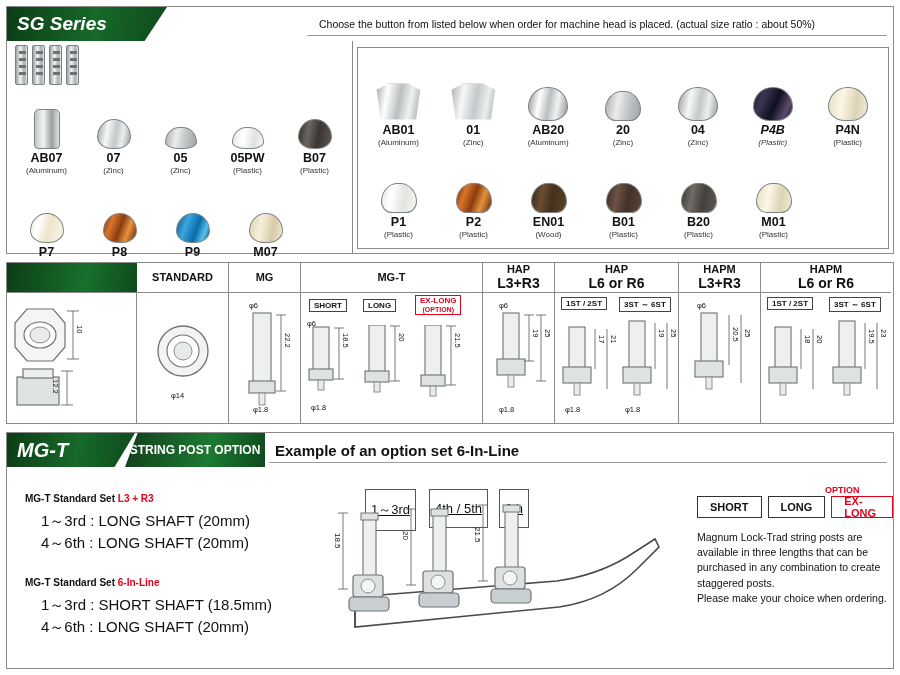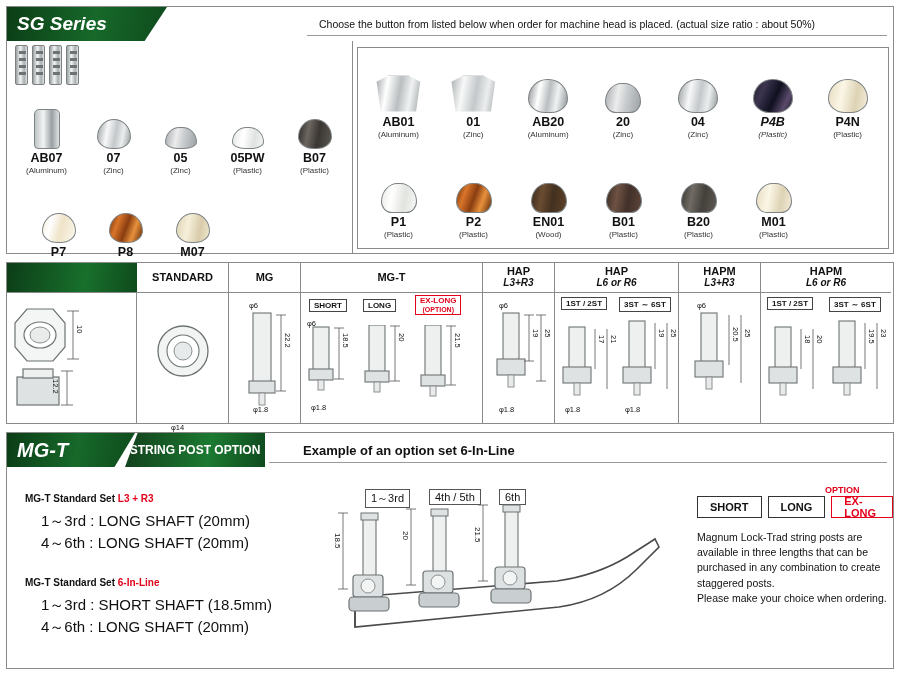--- a/index.html
+++ b/index.html
@@ -81,21 +81,21 @@
   .post:after { content:""; position:absolute; left:3px; top:5px; width:7px; height:3px; background:#6d7375; box-shadow:0 7px 0 #6d7375, 0 14px 0 #6d7375, 0 21px 0 #6d7375; }
 
   
   .sec2 { position:absolute; left:6px; top:262px; width:888px; height:162px; border:1px solid #8a8a8a; }
   .sec2 .thead { display:flex; height:30px; }
   .th {
     border-right:1px solid #8a8a8a; border-bottom:1px solid #8a8a8a;
     display:flex; flex-direction:column; align-items:center; justify-content:center;
     font-size:11px; font-weight:bold; color:#111; background:#fff; line-height:1.05;
   }
-  .th .tsub { font-size:10px; font-weight:bold;font-style:italic; }
+  .th .tsub { font-size:14px; font-weight:bold; }
   .th.green { background: linear-gradient(100deg,#0c3d17,#18702c 60%,#0e4a1c); border-right:none; }
   .tbody { display:flex; height:130px; }
   .td { border-right:1px solid #8a8a8a; position:relative; }
   .td:last-child { border-right:none; }
   .dimlabel { position:absolute; font-size:7.5px; color:#111; }
   .vert { writing-mode: vertical-rl; }
   .tagbox { position:absolute; border:1px solid #444; font-size:8px; font-weight:bold; padding:1px 4px; background:#fff; }
   .tagred { border-color:#e2001a; color:#e2001a; }
 
   
@@ -108,34 +108,34 @@
     display:flex; align-items:center; padding-left:10px;
     clip-path: polygon(0 0, 100% 0, 84% 100%, 0 100%);
   }
   .s3-mid {
     position:absolute; left:118px; top:0; width:140px; height:34px;
     background: linear-gradient(100deg,#123f1c,#1c7a31 60%,#0f4a1e);
     color:#fff; font-size:12px; font-weight:bold;
     display:flex; align-items:center; justify-content:center;
     clip-path: polygon(9% 0, 100% 0, 100% 100%, 0 100%);
   }
-  .s3-title { position:absolute; left:268px; top:0; height:34px; display:flex; align-items:center; font-size:13px; font-weight:bold;margin-left:28px; }
+  .s3-title { position:absolute; left:268px; top:0; height:34px; display:flex; align-items:center; font-size:15px; font-weight:bold; }
   .s3-rule { position:absolute; left:262px; right:6px; bottom:4px; height:1px; background:#9a9a9a; }
 
   .s3body { position:absolute; left:0; top:34px; right:0; bottom:0; }
   .setTitle { font-size:10px; font-weight:bold; }
   .setTitle .accent { color:#e2001a; }
   .setLine { font-size:15px; margin-top:3px; }
 
   .legend-btn { display:inline-flex; align-items:center; justify-content:center; border:1px solid #333; font-size:11px; font-weight:bold; height:22px; padding:0 12px; background:#fff; }
   .legend-btn.red { border-color:#e2001a; color:#e2001a; }
   .optword { color:#e2001a; font-size:9px; font-weight:bold; }
   .descText { font-size:10.5px; line-height:1.45; }
 
-  .hs-tag { position:absolute; border:1px solid #555; background:#fff; font-size:11px; padding:1px 5px; }
+  .hs-tag { position:absolute; border:1px solid #555; background:#fff; font-size:13px; padding:11px 5px;text-decoration:underline; }
 </style>
 </head>
 <body>
 
 <div class="page">
 
   <div class="sec1">
     <div class="hdr">
       <div class="hdr-left">SG Series</div>
       <div class="hdr-note">Choose the button from listed below when order for machine head is placed.  (actual size ratio :  about 50%)</div>
@@ -184,49 +184,56 @@
           </div>
           <div class="cell" style="width:67px;">
             <div class="knobwrap">
                 <div class="kn tulip pl-black"></div>
               </div>
             <div class="cap">B07</div>
             <div class="sub">(Plastic)</div>
           </div>
         </div>
 
-        <div class="row" style="position:absolute; left:18px; top:142px; width:336px;">
+        <div class="row" style="position:absolute; left:6px; top:142px; width:336px;gap:6px;">
           <div class="cell" style="width:67px;">
             <div class="knobwrap">
                 <div class="kn tulip pl-pearl"></div>
               </div>
             <div class="cap">P7</div>
             <div class="sub">(Plastic)</div>
           </div>
           <div class="cell" style="width:67px;">
             <div class="knobwrap">
                 <div class="kn tulip pl-tort"></div>
               </div>
             <div class="cap">P8</div>
+            <div class="sub">(Plastic)</div>
+          </div>
+          <div class="cell" style="width:67px;">
+            <div class="knobwrap">
+                <div class="kn tulip pl-blue"></div>
+              </div>
+            <div class="cap">P9</div>
             <div class="sub">(Plastic)</div>
           </div>
           <div class="cell" style="width:67px;">
             <div class="knobwrap">
                 <div class="kn tulip pl-cream"></div>
               </div>
             <div class="cap">M07</div>
             <div class="sub">(Plastic)</div>
           </div>
         </div>
       </div>
 
       <div class="panelB">
         <div class="panel-inner"></div>
 
-        <div class="row" style="position:absolute; left:8px; top:12px; width:524px;justify-content:center;">
+        <div class="row" style="position:absolute; left:8px; top:20px; width:524px;justify-content:center;">
           <div class="cell" style="width:75px;">
             <div class="knobwrap">
                 <div class="kn bigtulip mtl-alu"></div>
               </div>
             <div class="cap">AB01</div>
             <div class="sub">(Aluminum)</div>
           </div>
           <div class="cell" style="width:75px;">
             <div class="knobwrap">
                 <div class="kn bigtulip mtl-zinc"></div>
@@ -368,21 +375,21 @@
         <div class="dimlabel vert" style="left:68px; top:32px;">10</div>
         <div class="dimlabel vert" style="left:44px; top:86px;">12.2</div>
       </div>
 
       <div class="td" style="width:92px;">
         <svg width="92" height="130">
           <circle cx="46" cy="58" r="25" fill="#f2f4f4" stroke="#6d7375" stroke-width="1.3"></circle>
           <circle cx="46" cy="58" r="16" fill="#ffffff" stroke="#6d7375" stroke-width="1.1"></circle>
           <circle cx="46" cy="58" r="9" fill="#e7eaea" stroke="#8b9092" stroke-width="1"></circle>
         </svg>
-        <div class="dimlabel" style="left:34px; top:98px;margin-top:32px;">φ14</div>
+        <div class="dimlabel" style="left:34px; top:98px;">φ14</div>
       </div>
 
       <div class="td" style="width:72px;">
         <div class="dimlabel" style="left:20px; top:8px;">φ6</div>
         <svg width="72" height="120" style="position:absolute; top:16px;">
           <rect x="24" y="4" width="18" height="72" fill="#eef0f0" stroke="#6d7375" stroke-width="1.1"></rect>
           <rect x="20" y="72" width="26" height="12" fill="#dfe2e2" stroke="#6d7375" stroke-width="1.1"></rect>
           <rect x="30" y="84" width="6" height="12" fill="#e9ebeb" stroke="#8b9092" stroke-width="1"></rect>
           <line x1="52" y1="6" x2="52" y2="82" stroke="#555" stroke-width=".8"></line>
           <line x1="47" y1="6" x2="57" y2="6" stroke="#555" stroke-width=".8"></line>

